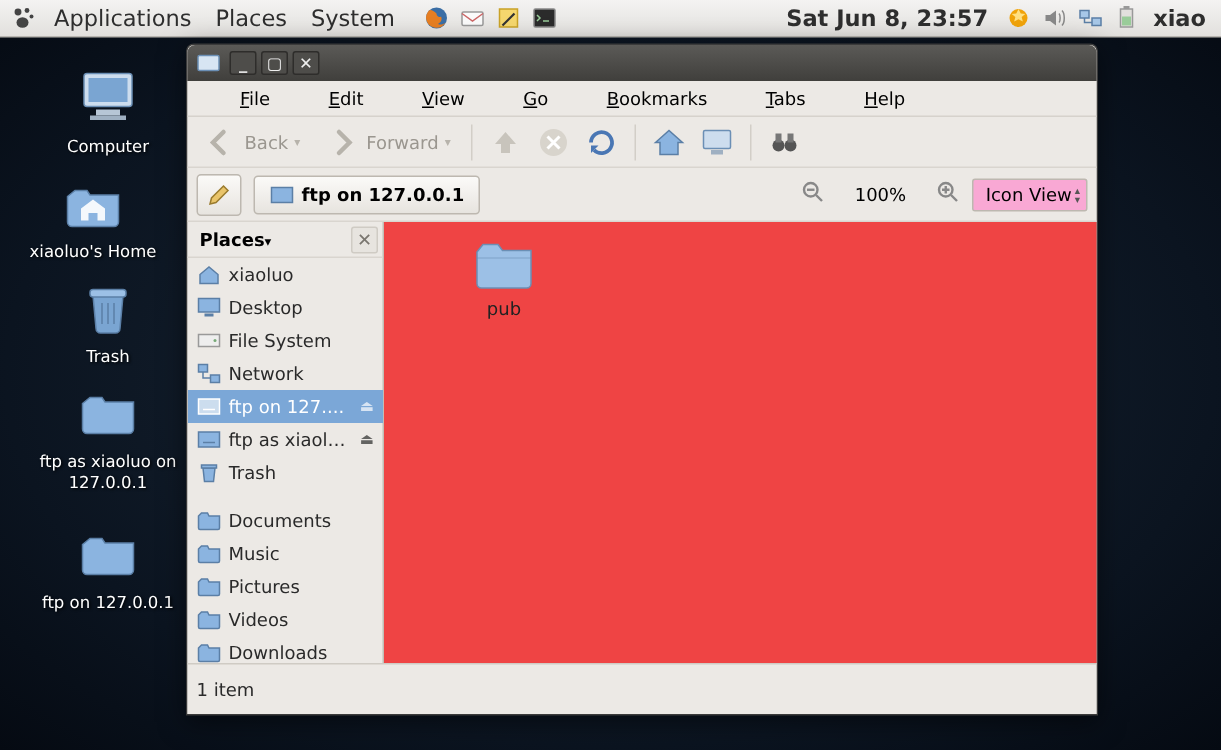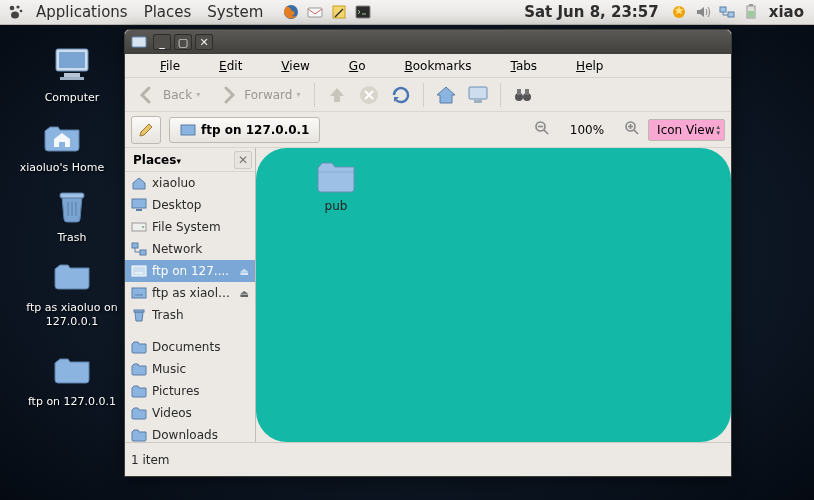--- a/index.html
+++ b/index.html
@@ -50,21 +50,21 @@
 .sidehdr { height: 24px; display: flex; align-items: center; justify-content: space-between; padding: 0 3px 0 8px; font-size: 12px; font-weight: bold; border-bottom: 1px solid #d9d5cf; }
 .sidehdr .close { width: 18px; height: 18px; border: 1px solid #cfcbc4; background: #e7e4df; border-radius: 2px; color: #7a766f; font-size: 12px; display: flex; align-items: center; justify-content: center; }
 .sidelist { flex: 1; overflow: auto; font-size: 12px; }
 .sideitem { display: flex; align-items: center; gap: 5px; padding: 3px 6px; color: #2a2a2a; position: relative; }
 .sideitem.sel { background: #7ba7d7; color: #fff; }
 .sideitem .sicon { width: 16px; height: 16px; flex-shrink: 0; display: flex; align-items: center; justify-content: center; }
 .sideitem .eject { margin-left: auto; font-size: 10px; opacity: .7; }
 .sideitem .sname { white-space: nowrap; overflow: hidden; text-overflow: ellipsis; flex: 1; }
 .sidegap { height: 10px; }
 
-.content { flex: 1; background: #14b8a6; position: relative; overflow: auto; border-radius: 31px; }
+.content { flex: 1; background: #ef4444; position: relative; overflow: auto; }
 .folder { position: absolute; top: 12px; left: 40px; width: 80px; text-align: center; font-size: 12px; color: #222; }
 .folder .fglyph { width: 40px; height: 34px; margin: 0 auto 5px; }
 
 .status { height: 34px; background: #ece9e5; border-top: 1px solid #cfcbc4; font-size: 12px; display: flex; align-items: center; padding: 0 6px; color: #2a2a2a; }
 
 
 .ico16 { width:16px; height:16px; }
 .ico24 { width:24px; height:24px; }
 </style>
 </head>

